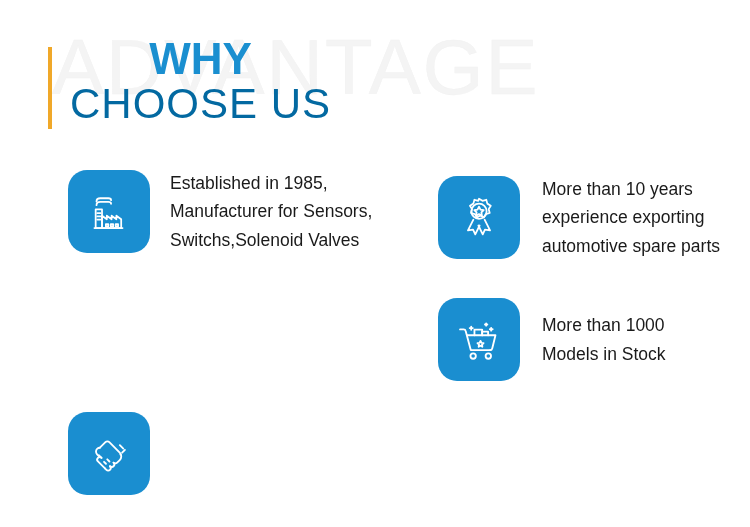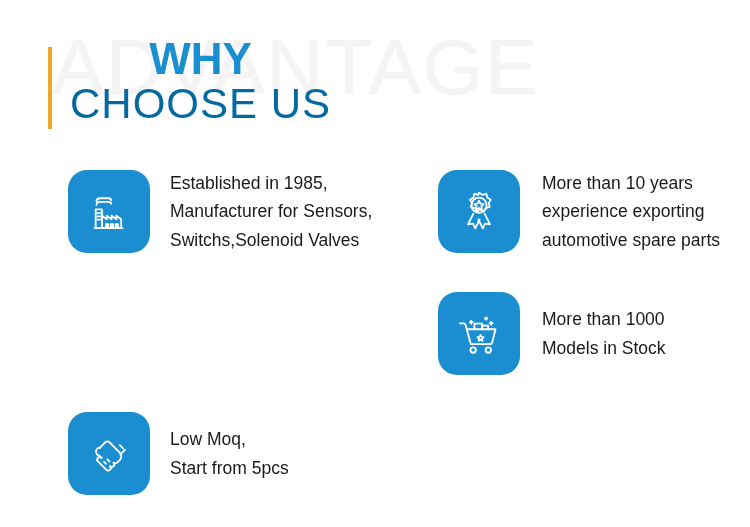--- a/index.html
+++ b/index.html
@@ -86,21 +86,21 @@
     width: 750px;
     height: 382px;
   }
   .feature {
     position: absolute;
     display: flex;
     align-items: center;
     padding-left: 20px;
   }
   .col-left  { left: 48px; }
-  .col-right { left: 418px; }
+  .col-right { left: 418px; margin-top: 6px; }
   .row-1 { top: 24px; }
   .row-2 { top: 147px; }
   .row-3 { top: 267px; }
 
   .tile {
     width: 82px;
     height: 83px;
     border-radius: 19px;
     background: #1a8ed0;
     flex: 0 0 auto;
@@ -165,22 +165,20 @@
           <path d="M36.1 22.8l2.6-2.6"></path>
           <path d="M28.2 32c.9.9.9 2.4 0 3.3-.9.9-2.4.9-3.3 0"></path>
           <path d="M24.9 35.3c.9.9.9 2.4 0 3.3-.9.9-2.4.9-3.3 0l-1.3-1.3"></path>
           <path d="M20.3 37.3l-6.5-6.5c-.9-.9-.9-2.4 0-3.3.9-.9 2.4-.9 3.3 0"></path>
           <path d="M17.1 27.5l-2.3-2.3"></path>
           <path d="M34 15.8l3.2 3.2"></path>
           <path d="M19.4 31.2l1.8 1.8M22.4 28.9l2 2"></path>
           <circle cx="34.6" cy="24.4" r="0.9" fill="#ffffff" stroke="none"></circle>
         </svg>
       </div>
-      <div class="feature-text">Low Moq,
-Start from 5pcs</div>
     </div>
 
     <div class="feature col-right row-1">
       <div class="tile">
         <svg width="50" height="50" viewBox="0 0 48 48" fill="none" stroke="#ffffff" stroke-width="1.7" stroke-linecap="round" stroke-linejoin="round">
           <path d="M24 5.5l3.3 2 3.7-1 1 3.7 3.3 2-2 3.3 1 3.7-3.7 1-2 3.3-3.3-2-3.3 2-2-3.3-3.7-1 1-3.7-2-3.3 3.3-2 1-3.7 3.7 1z"></path>
           <circle cx="24" cy="17.5" r="7.3"></circle>
           <path d="M24 13.2l1.4 2.8 3.1.5-2.2 2.2.5 3.1-2.8-1.5-2.8 1.5.5-3.1-2.2-2.2 3.1-.5z"></path>
           <path d="M18.6 25.6l-5.2 10.3 4.9-.7 2.1 4.5 4.2-8.5"></path>
           <path d="M29.4 25.6l5.2 10.3-4.9-.7-2.1 4.5-4.2-8.5"></path>

